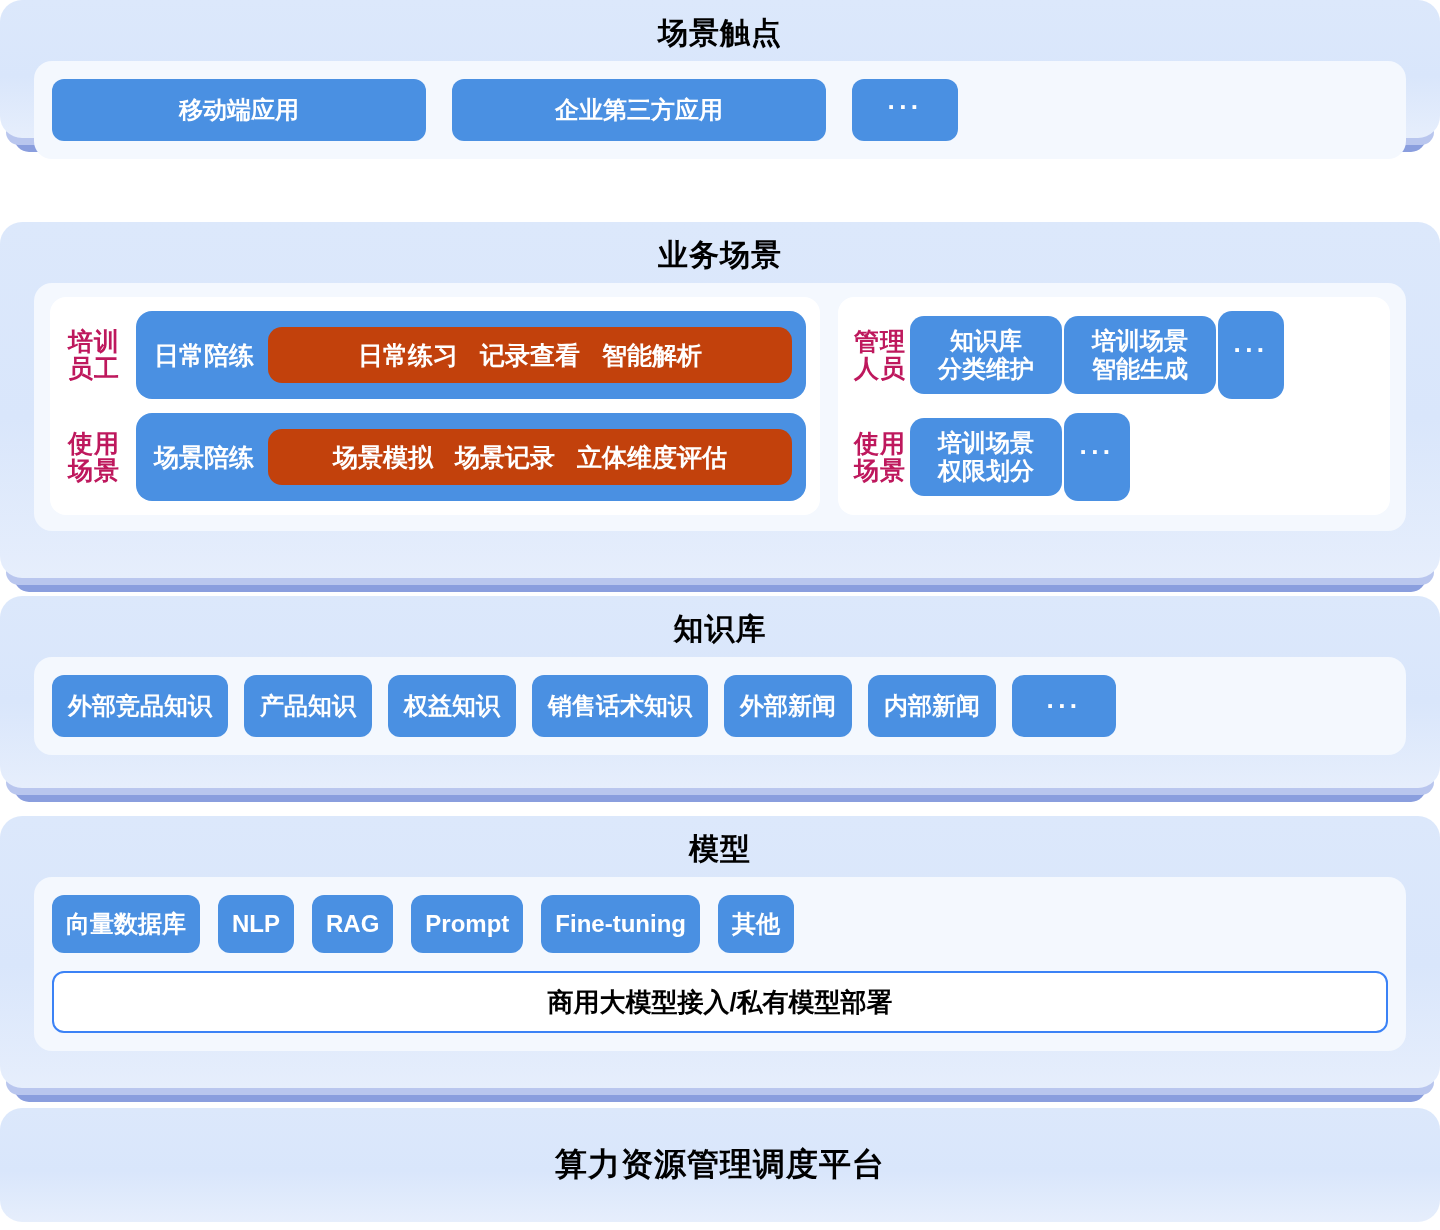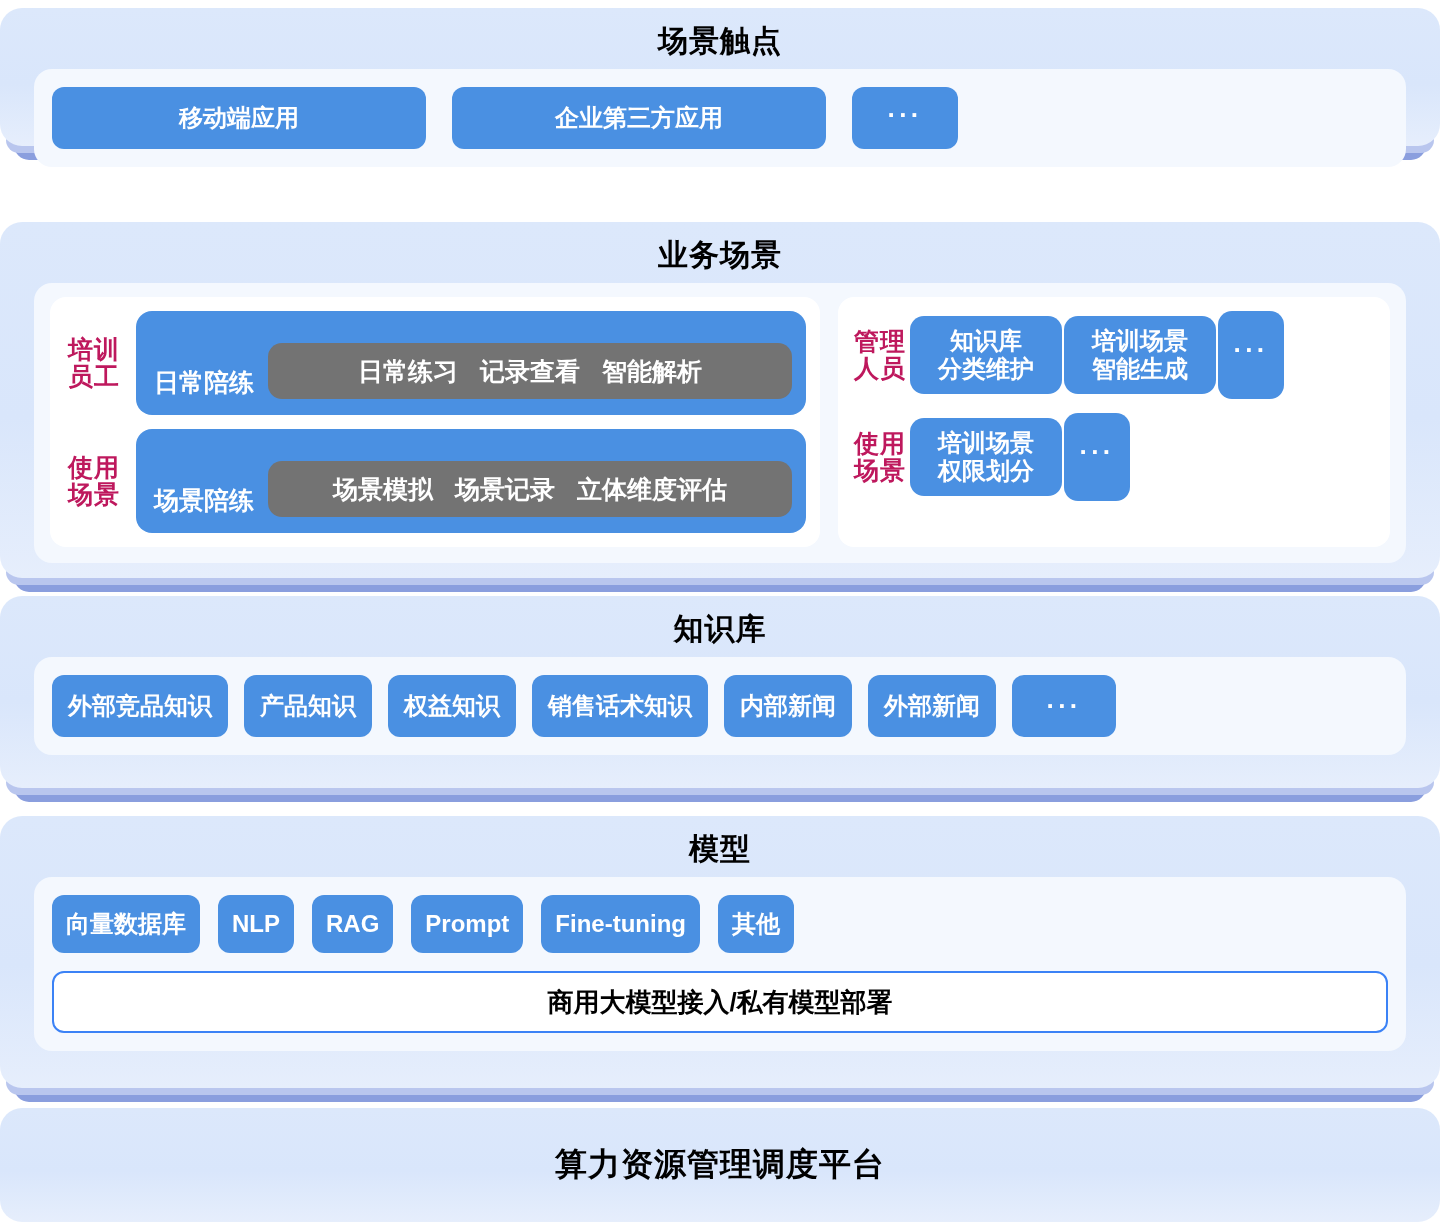--- a/index.html
+++ b/index.html
@@ -92,21 +92,21 @@
     white-space: nowrap;
   }
   .pill.dots {
     font-size: 26px;
     letter-spacing: 3px;
     font-weight: bold;
     padding-bottom: 6px;
   }
 
   
-  #sec-touch { top: 8px; height: 138px; }
+  #sec-touch { top: 0; height: 138px; }
   #sec-touch .inner-card {
     display: flex;
     gap: 26px;
     padding: 18px;
     margin-bottom: 0;
   }
   #sec-touch .pill { height: 62px; }
   #sec-touch .pill.p0 { width: 374px; }
   #sec-touch .pill.p1 { width: 374px; }
   #sec-touch .pill.p2 { width: 374px; }
@@ -147,34 +147,34 @@
     text-align: center;
     letter-spacing: 1px;
   }
   .scene-label span { display: block; }
 
   .outer-pill {
     background: #4a90e2;
     border-radius: 16px;
     height: 72px;
     display: flex;
-    align-items: flex-end;
-    padding: 16px 14px;
+    align-items: center;
+    padding: 8px 14px;
     gap: 10px;
     flex: 1;
   }
   .outer-pill .head {
     color: #ffffff;
     font-size: 25px;
     font-weight: bold;
     white-space: nowrap;
     padding: 0 4px;
   }
   .inner-pill {
-    background: #737373;
+    background: #c2410c;
     border-radius: 14px;
     height: 56px;
     display: flex;
     align-items: center;
     justify-content: center;
     gap: 22px;
     flex: 1;
     padding: 0 18px;
     box-sizing: border-box;
   }
@@ -354,22 +354,22 @@
   <div class="layer" id="sec-know">
     <div class="layer-base"></div>
     <div class="layer-base2"></div>
     <div class="panel">
       <div class="section-title">知识库</div>
       <div class="inner-card">
         <div class="pill">外部竞品知识</div>
         <div class="pill">产品知识</div>
         <div class="pill">权益知识</div>
         <div class="pill">销售话术知识</div>
+        <div class="pill">外部新闻</div>
         <div class="pill">内部新闻</div>
-        <div class="pill">外部新闻</div>
         <div class="pill dots">···</div>
       </div>
     </div>
   </div>
 
   <div class="layer" id="sec-model">
     <div class="layer-base"></div>
     <div class="layer-base2"></div>
     <div class="panel">
       <div class="section-title">模型</div>

